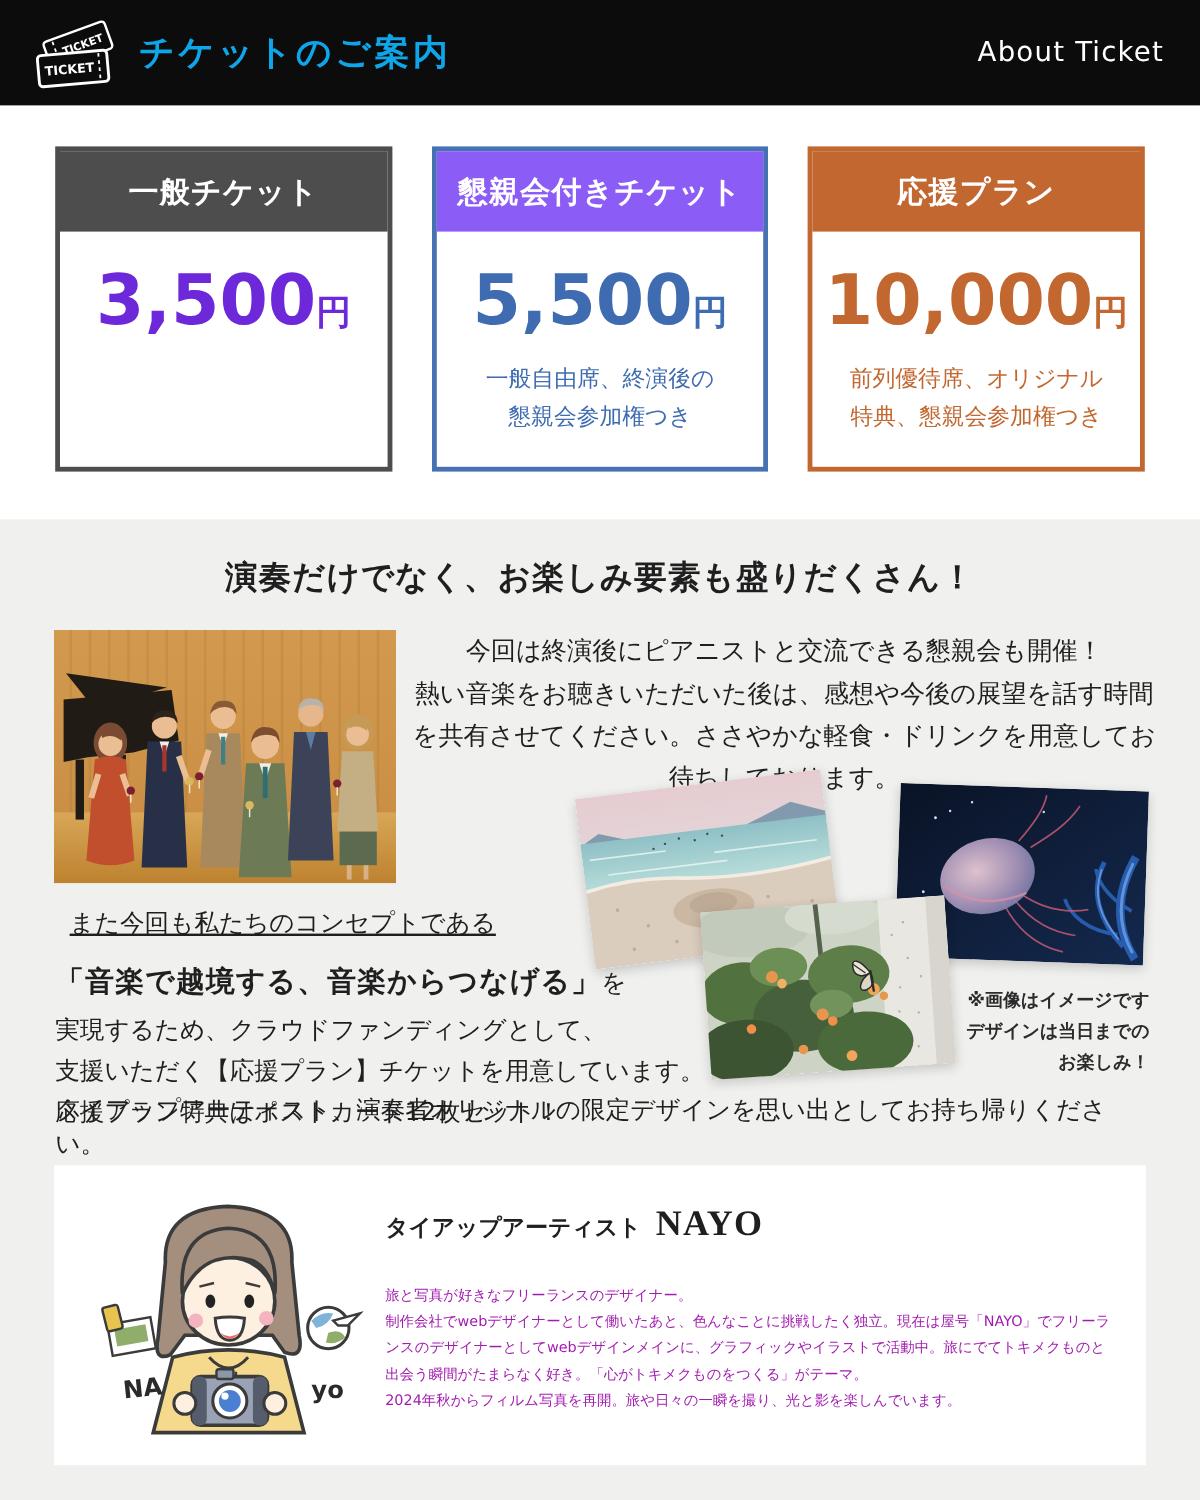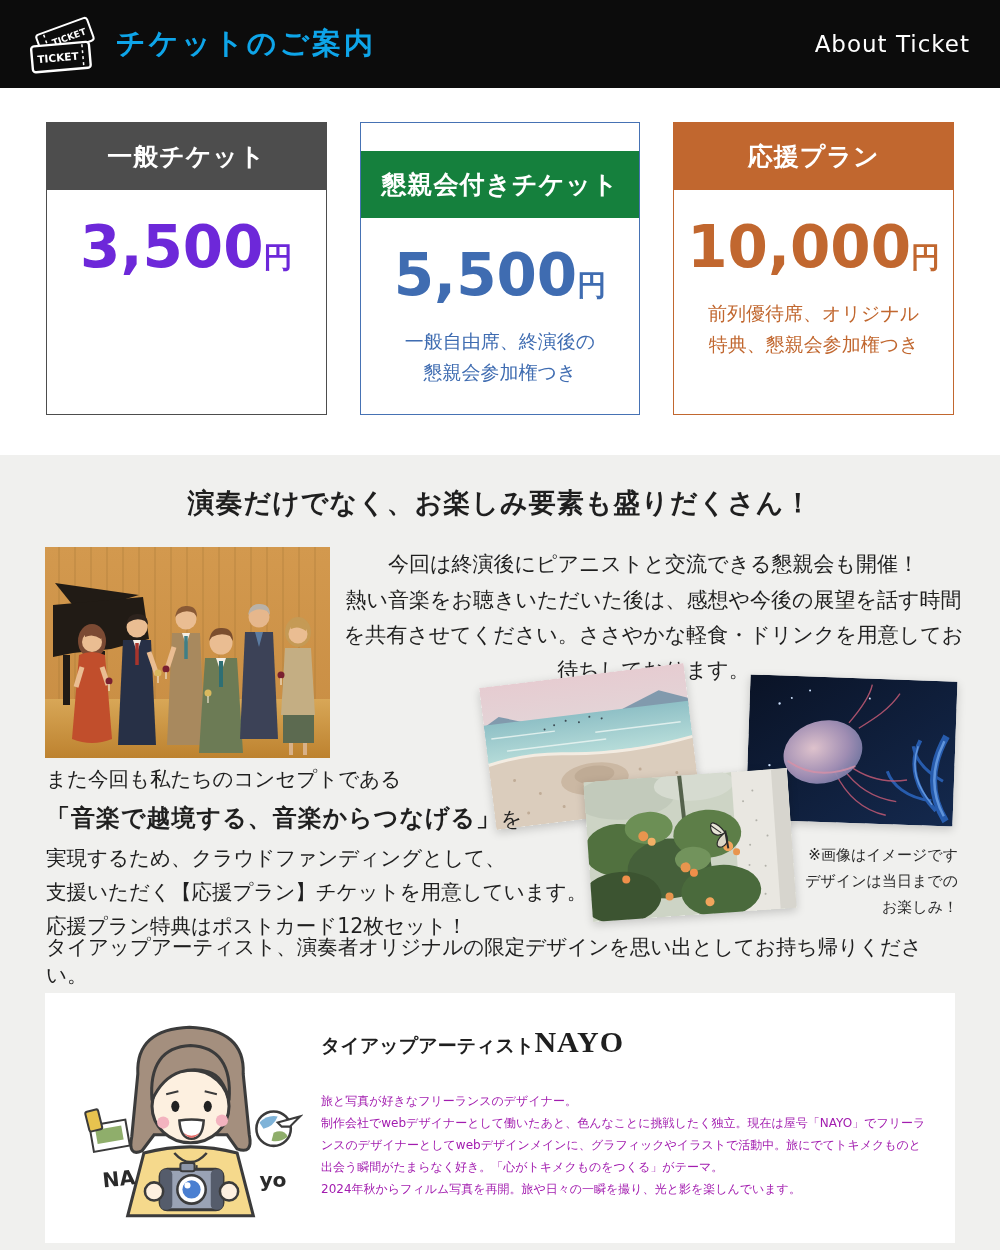--- a/index.html
+++ b/index.html
@@ -13,63 +13,63 @@
   .header{
     height:88px;background:#0c0c0c;display:flex;align-items:center;
     padding:0 30px 0 24px;box-sizing:border-box;
   }
   .ticket-icon{width:82px;height:64px;flex:none;}
   .header-title{color:#0ea5e9;font-size:29px;font-weight:bold;letter-spacing:3px;margin-left:10px;}
   .header-sub{margin-left:auto;color:#ffffff;font-size:23px;letter-spacing:1px;font-weight:400;text-align:center;}
   
   .cards-section{background:#ffffff;padding:34px 46px 40px;box-sizing:border-box;}
   .cards{display:flex;gap:33px;}
-  .card{flex:1;background:#ffffff;border:1px solid #22c55e;box-sizing:border-box;}
+  .card{flex:1;background:#ffffff;border:4px solid #22c55e;box-sizing:border-box;}
   .card-header{height:67px;display:flex;align-items:center;justify-content:center;
     color:#ffffff;font-weight:bold;font-size:25px;letter-spacing:1px;}
   .card-body{text-align:center;padding:26px 8px 26px;}
   .price{font-size:58px;font-weight:bold;line-height:1.1;letter-spacing:0;}
   .price-unit{font-size:29px;font-weight:bold;}
   .card-desc{margin-top:18px;font-size:19px;line-height:1.65;font-weight:500;}
   .card--gray{border-color:#4d4d4d;}
   .card--gray .card-header{background:#4d4d4d;}
   .card--gray .price,.card--gray .card-desc{color:#6d28d9;}
   .card--blue{border-color:#4672b4;}
-  .card--blue .card-header{background:#15803d;margin-top:28px;}
+  .card--blue .card-header{background:#8b5cf6;}
   .card--blue .price,.card--blue .card-desc{color:#3f6cb1;}
   .card--orange{border-color:#c1672f;}
   .card--orange .card-header{background:#c1672f;}
   .card--orange .price,.card--orange .card-desc{color:#c1672f;}
   
   .fun-section{position:relative;height:825px;background:#f0f0ee;}
   .fun-heading{text-align:center;font-size:27px;font-weight:bold;letter-spacing:1px;
     padding-top:30px;margin:0;}
   .party-row{position:absolute;top:92px;left:45px;right:35px;display:flex;gap:10px;}
   .party-illustration{width:285px;height:211px;flex:none;}
   .party-text{font-size:21px;line-height:1.68;white-space:pre-line;margin:0;padding-left:2px;text-align:center;}
   .concept-block{position:absolute;left:46px;top:308px;width:545px;font-size:20.5px;line-height:1.64;}
-  .concept-intro{margin:0;}
+  .concept-intro{margin:12px;text-decoration:underline;}
   .concept-strong-line{margin:2px 0 4px;}
   .concept-strong{font-size:24px;font-weight:bold;letter-spacing:1px;}
   .concept-suffix{font-size:20.5px;font-weight:400;}
   .concept-body{margin:0;white-space:pre-line;}
   .concept-wide{position:absolute;left:46px;top:478px;width:912px;font-size:20.5px;margin:0;}
   .photo{position:absolute;box-shadow:0 3px 10px rgba(0,0,0,.18);}
   .photo svg{display:block;width:100%;height:100%;}
   .photo--beach{left:487px;top:220px;width:206px;height:143px;transform:rotate(-7deg);}
   .photo--jelly{left:748px;top:223px;width:207px;height:145px;transform:rotate(2deg);}
   .photo--garden{left:588px;top:320px;width:204px;height:140px;transform:rotate(-4deg);}
   .photo-note{position:absolute;right:42px;top:388px;text-align:right;
-    font-size:15px;line-height:1.72;white-space:pre-line;color:#2b2b2b;margin:0;}
+    font-size:15px;line-height:1.72;white-space:pre-line;color:#2b2b2b;margin:0;font-weight:bold;}
   
   .nayo-card{position:absolute;left:45px;right:45px;top:538px;height:250px;
     background:#ffffff;box-sizing:border-box;display:flex;padding:20px 28px 16px 30px;}
   .nayo-avatar{width:228px;height:208px;flex:none;}
   .nayo-text{margin-left:18px;padding-top:12px;}
-  .nayo-title-row{display:flex;align-items:baseline;gap:0;}
+  .nayo-title-row{display:flex;align-items:baseline;gap:12px;}
   .nayo-label{font-size:19px;font-weight:bold;}
   .nayo-name{font-size:30px;font-weight:bold;letter-spacing:1px;font-family:Liberation Serif, serif;}
   .nayo-bio{margin:32px 0 0;font-size:12px;line-height:1.82;white-space:pre-line;color:#a21caf;}
 </style>
 </head>
 <body>
 
 <header class="header">
   <svg class="ticket-icon" viewBox="0 0 82 64" aria-hidden="true">
     <g transform="rotate(-20 40 26)">

